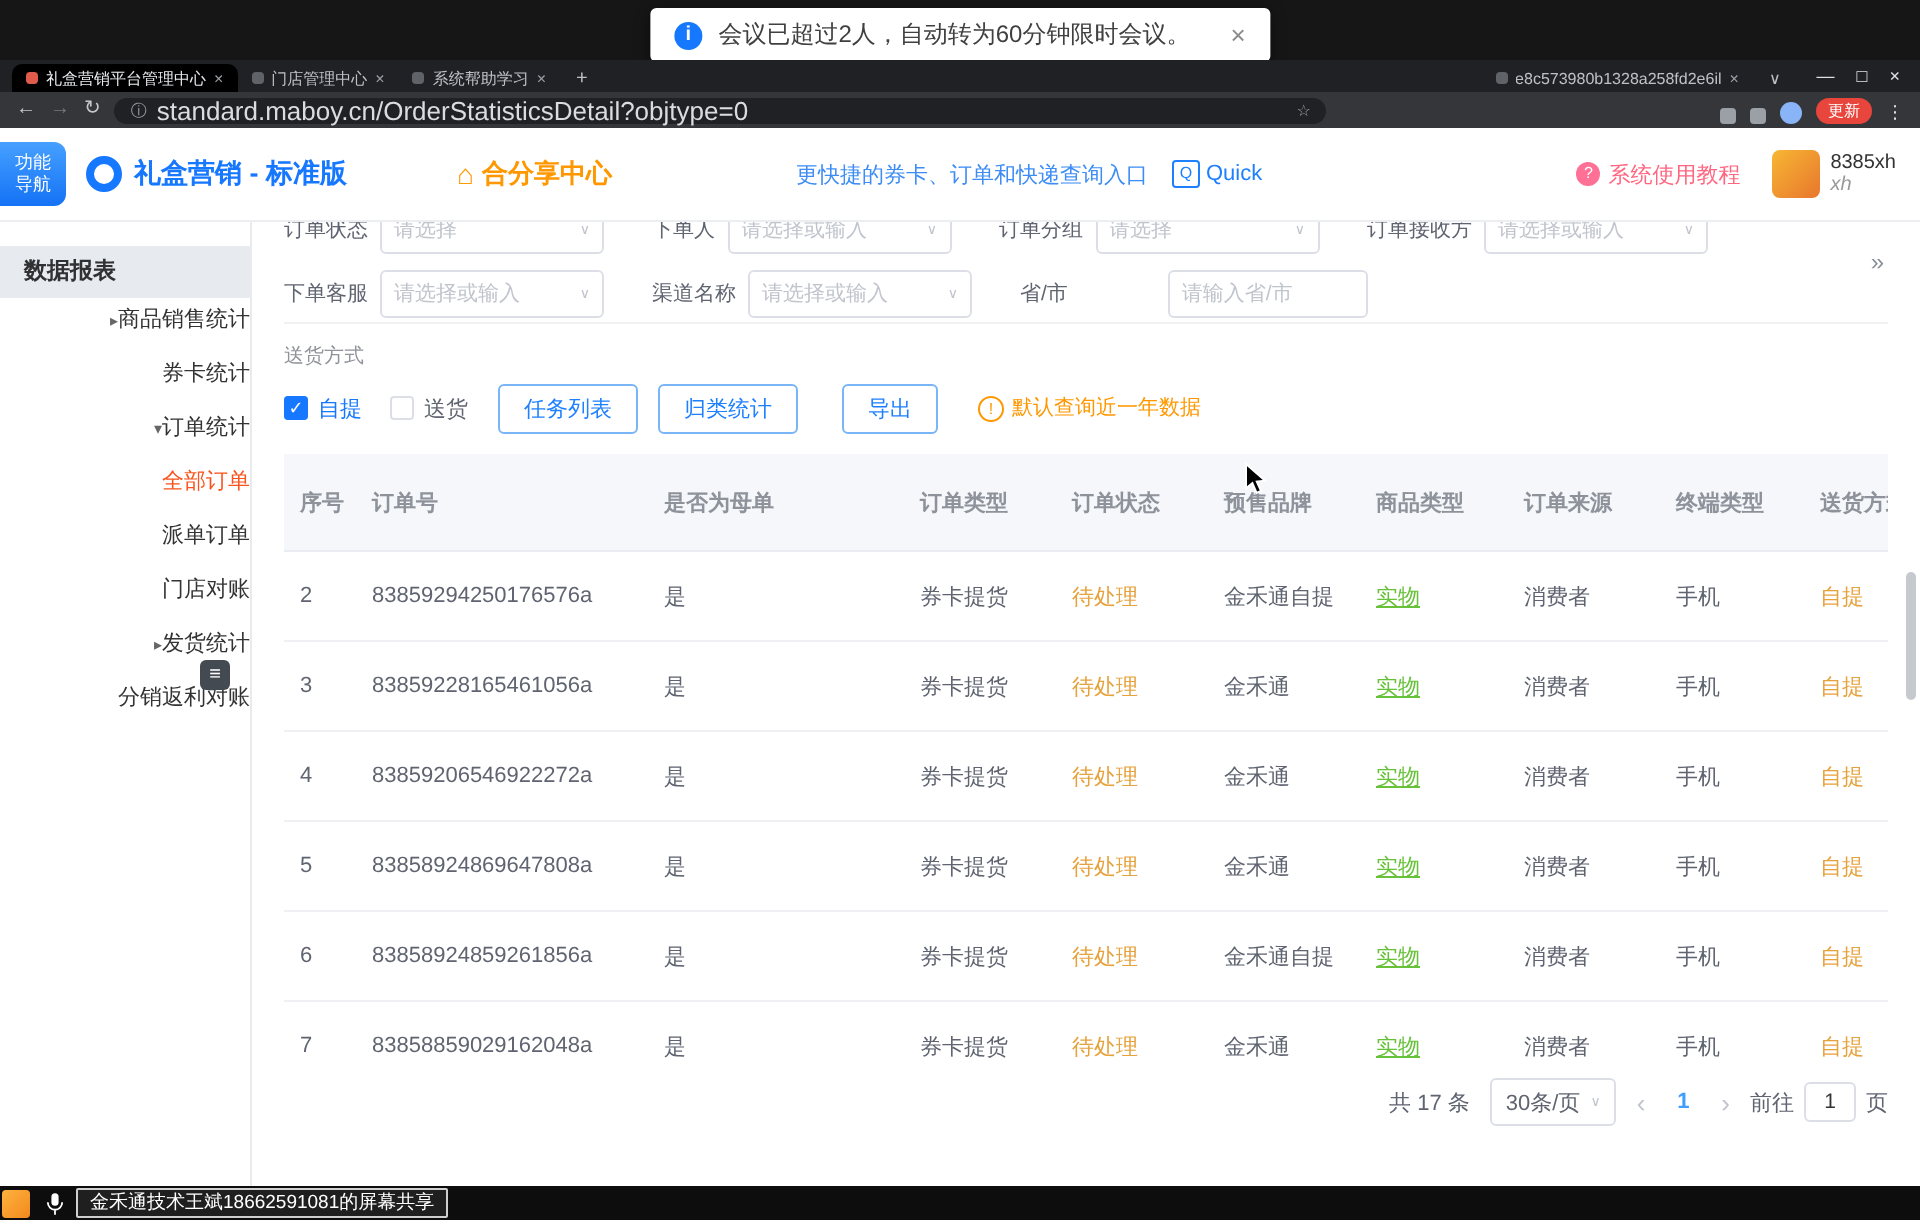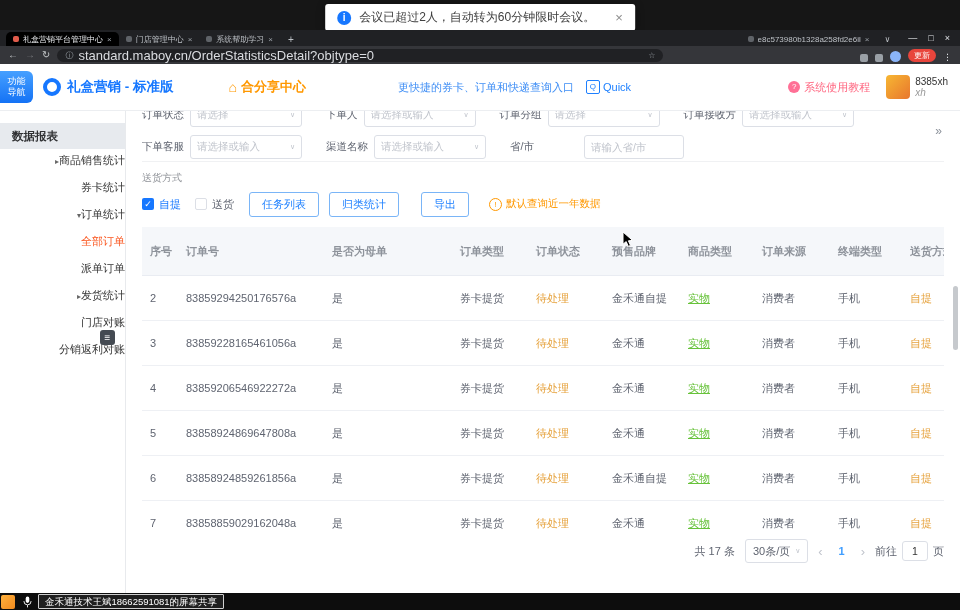--- a/index.html
+++ b/index.html
@@ -253,25 +253,25 @@
           </div>
           <div class="sb-item">
             <span class="arrow">▾</span><span>订单统计</span>
           </div>
           <div class="sb-item child active">
             <span>全部订单</span>
           </div>
           <div class="sb-item child">
             <span>派单订单</span>
           </div>
+          <div class="sb-item child2">
+            <span>门店对账</span>
+          </div>
           <div class="sb-item">
             <span class="arrow">▸</span><span>发货统计</span>
-          </div>
-          <div class="sb-item child2">
-            <span>门店对账</span>
           </div>
           <div class="sb-item child2">
             <span>分销返利对账</span>
           </div>
         </aside>
         <div class="sb-handle">≡</div>
 
         <main class="content">
 
           <div class="filter-area">

